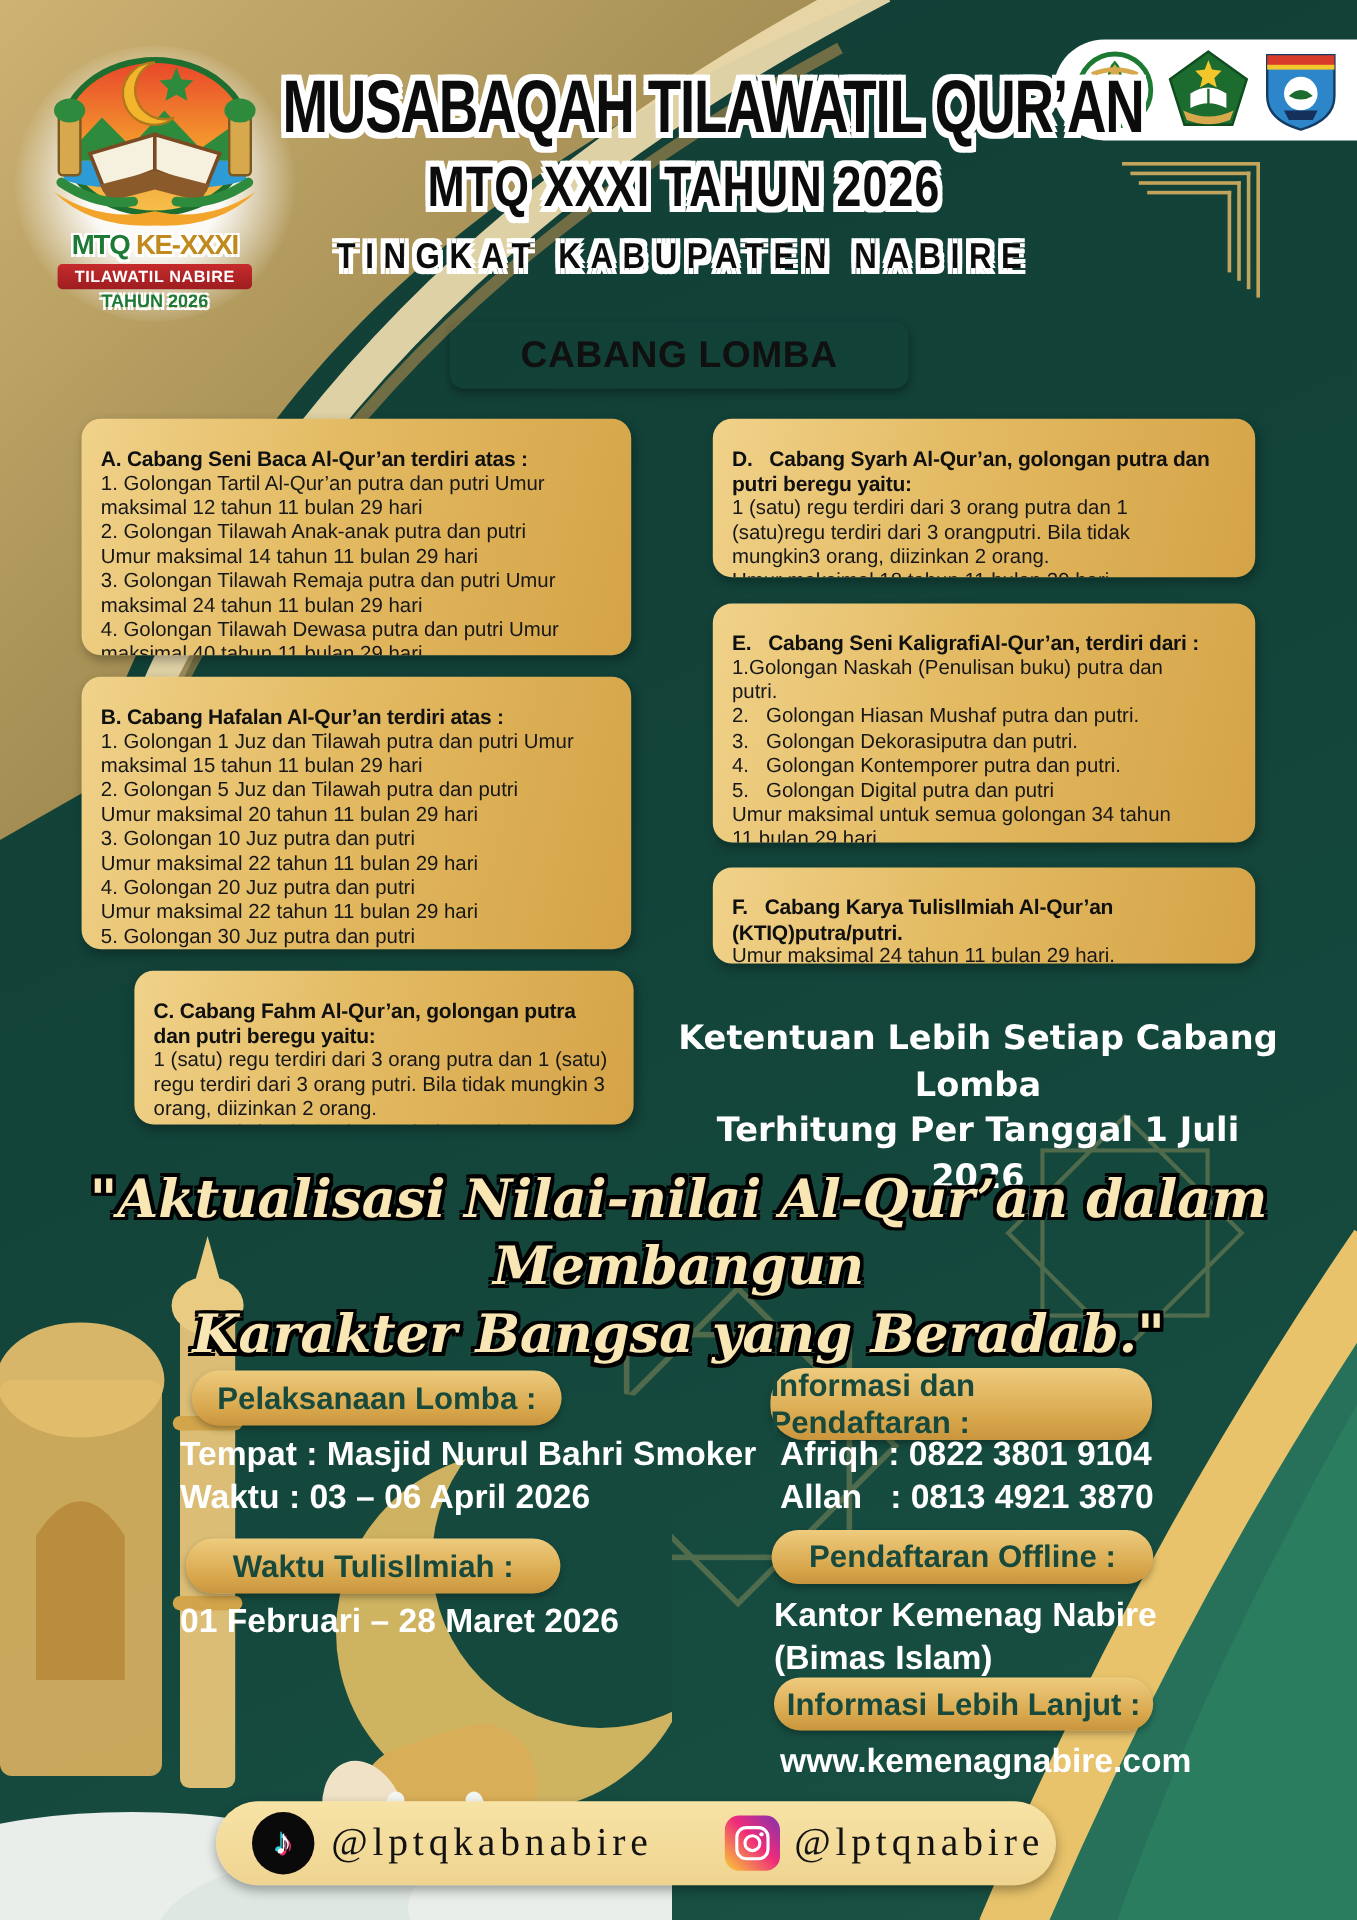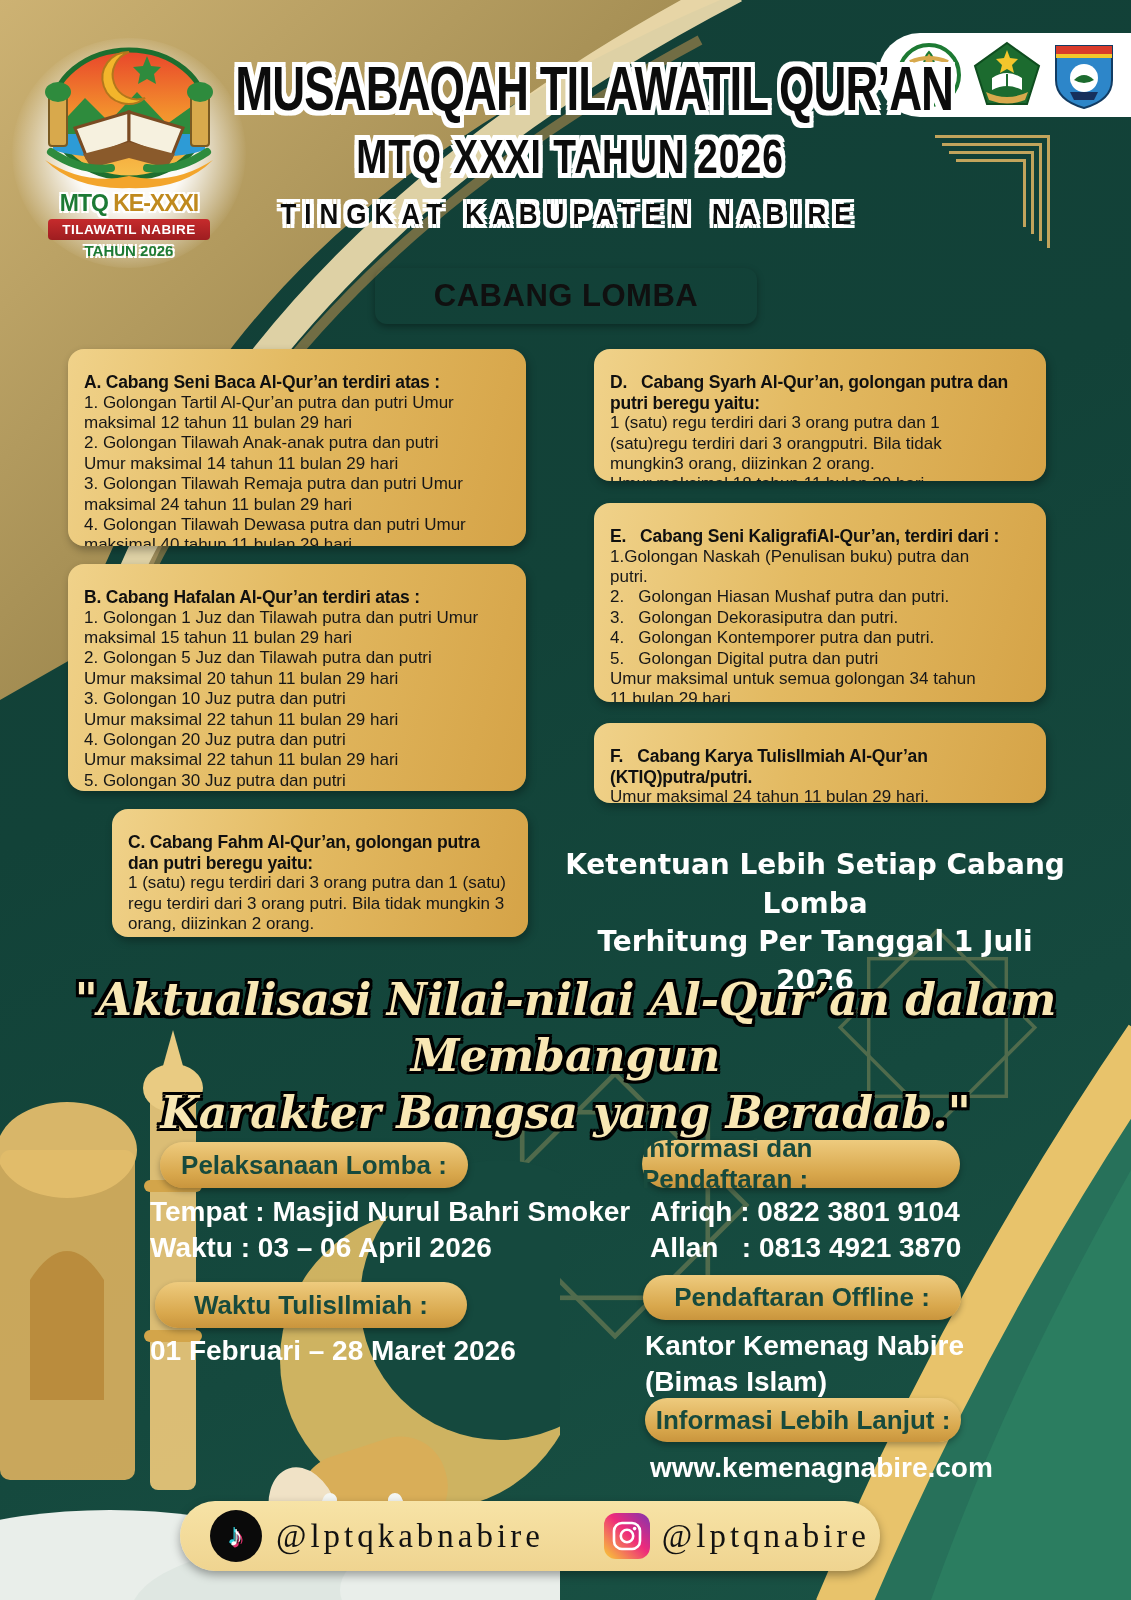--- a/index.html
+++ b/index.html
@@ -270,21 +270,21 @@
     <div>Karakter Bangsa yang Beradab."</div>
   </div>
 
   <div class="pill" style="left:160px;top:1142px;width:308px;height:46px">Pelaksanaan Lomba :</div>
   <div class="info-line" style="left:150px;top:1196px">Tempat : Masjid Nurul Bahri Smoker</div>
   <div class="info-line" style="left:150px;top:1232px">Waktu : 03 – 06 April 2026</div>
 
   <div class="pill" style="left:155px;top:1282px;width:312px;height:46px">Waktu TulisIlmiah :</div>
   <div class="info-line" style="left:150px;top:1335px">01 Februari – 28 Maret 2026</div>
 
-  <div class="pill" style="left:642px;top:1140px;width:318px;height:48px">Informasi dan Pendaftaran :</div>
+  <div class="pill" style="left:642px;top:1140px;width:318px;height:60px">Informasi dan Pendaftaran :</div>
   <div class="info-line" style="left:650px;top:1196px">Afriqh : 0822 3801 9104</div>
   <div class="info-line" style="left:650px;top:1232px">Allan&nbsp;&nbsp; : 0813 4921 3870</div>
 
   <div class="pill" style="left:643px;top:1275px;width:318px;height:45px">Pendaftaran Offline :</div>
   <div class="info-line" style="left:645px;top:1330px">Kantor Kemenag Nabire</div>
   <div class="info-line" style="left:645px;top:1366px">(Bimas Islam)</div>
 
   <div class="pill" style="left:645px;top:1398px;width:316px;height:44px">Informasi Lebih Lanjut :</div>
   <div class="info-line" style="left:650px;top:1452px">www.kemenagnabire.com</div>
 

